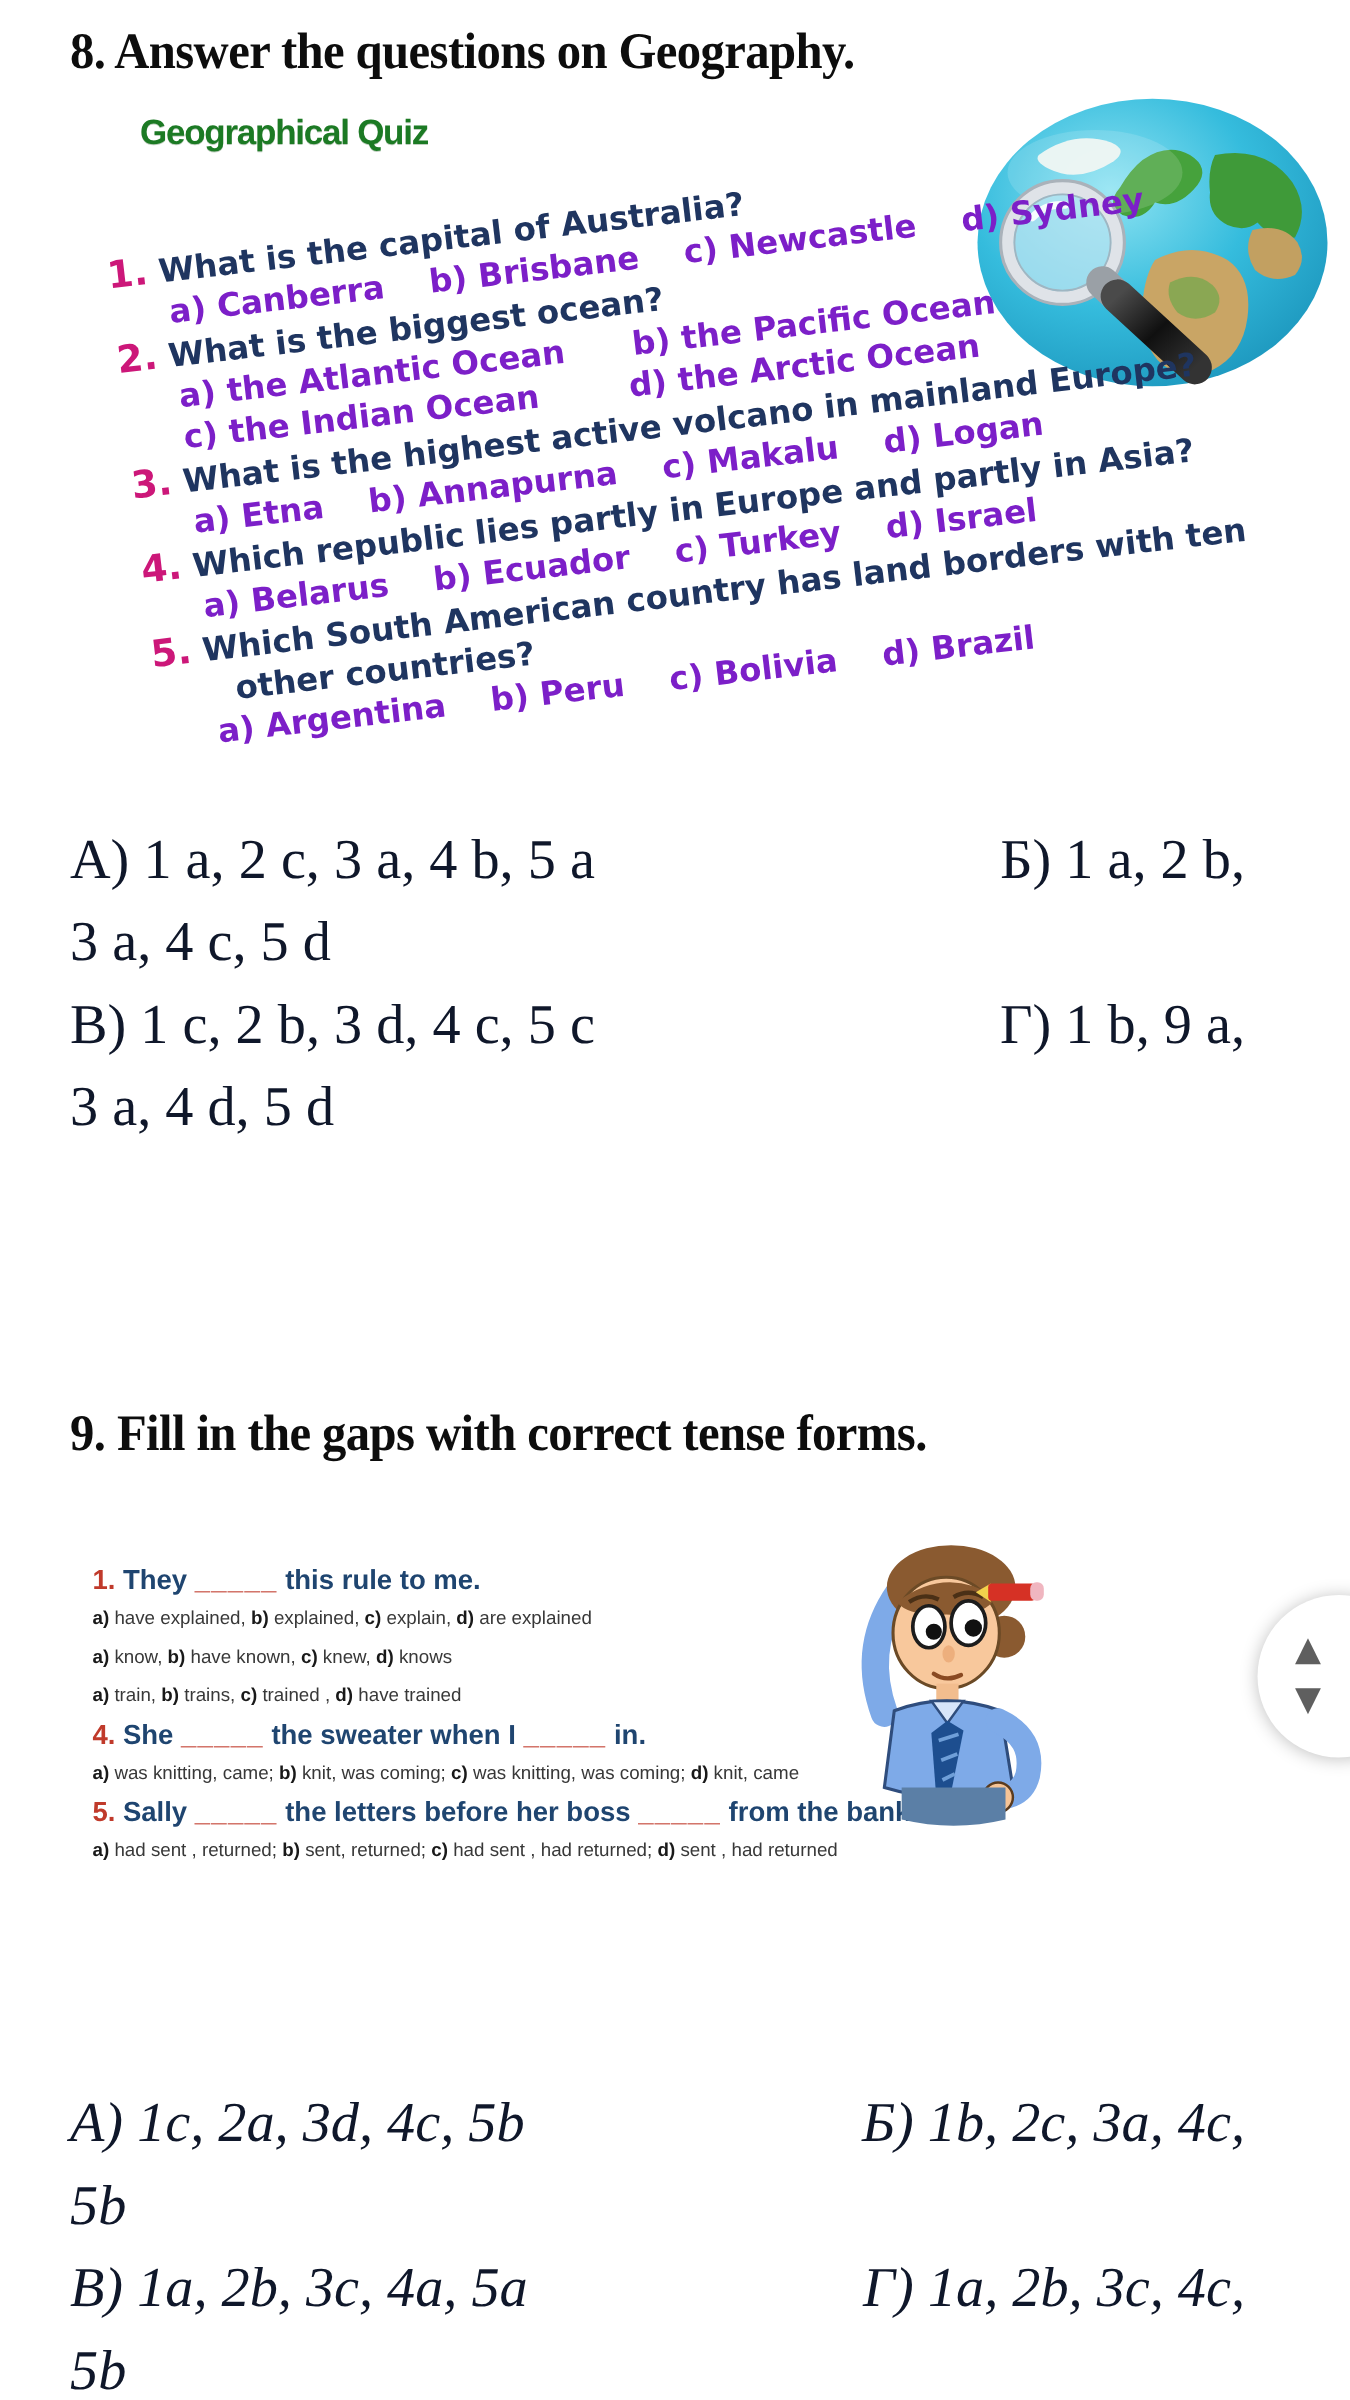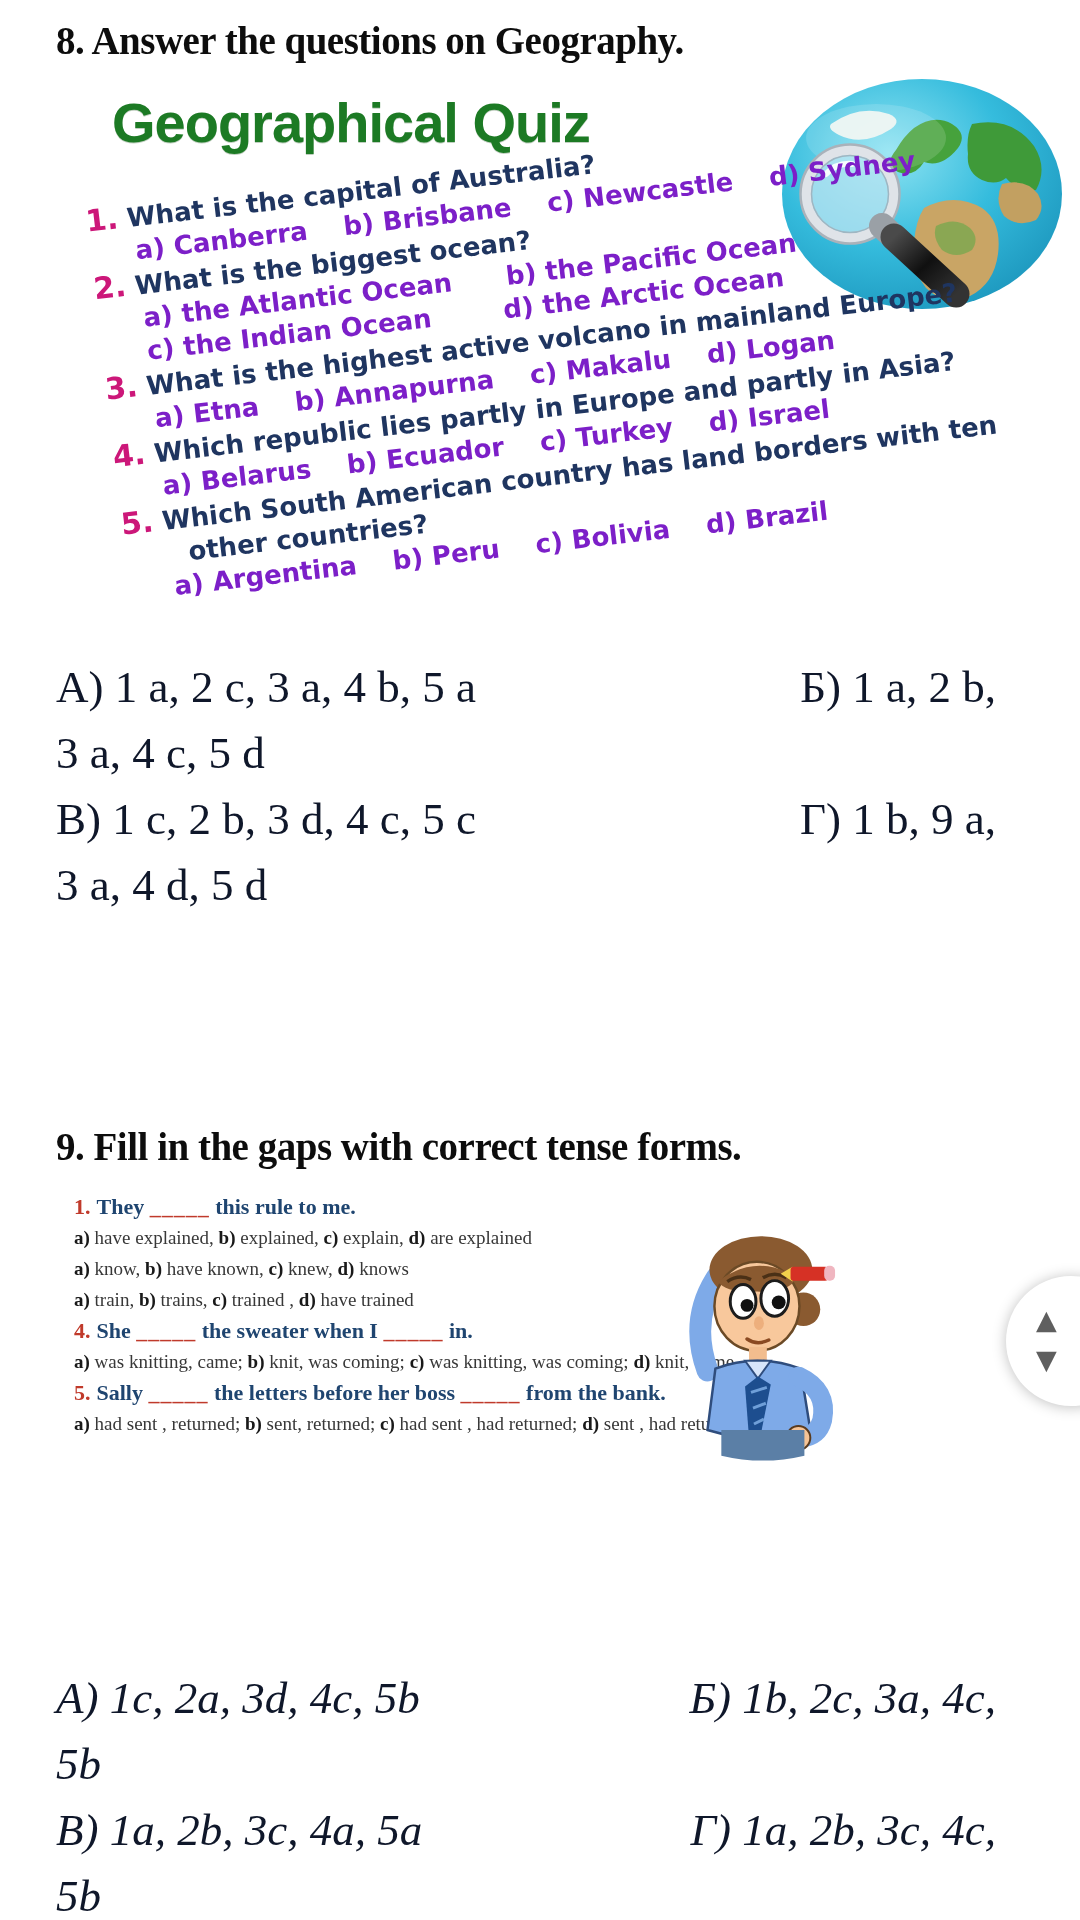--- a/index.html
+++ b/index.html
@@ -4,44 +4,44 @@
 <style>
   html,body{margin:0;padding:0;background:#fff;}
   .sheet{position:relative;width:1080px;height:1920px;background:#ffffff;overflow:hidden;
          font-family:"Liberation Serif",serif;}
   .h-title{position:absolute;left:56px;margin:0;font-size:41px;font-weight:700;color:#0d0d0d;
            letter-spacing:-0.5px;transform:scaleX(0.95);transform-origin:0 50%;white-space:pre;}
   #title8{top:16px;} #title9{top:1122px;}
 
   
   .quiz8-title{position:absolute;left:112px;top:90px;font-family:"Liberation Sans",sans-serif;
-        font-weight:700;font-size:56px;letter-spacing:-1px;color:var(--quiz-title-green,#1c7a24);
+        font-weight:700;font-size:28px;letter-spacing:-1px;color:var(--quiz-title-green,#1c7a24);
         text-shadow:0 1px 0 rgba(0,60,0,.25);}
   .quiz8-lines{position:absolute;left:84px;top:205px;width:960px;transform:rotate(-6.6deg);
         transform-origin:0 0;font-family:"DejaVu Sans",sans-serif;font-weight:700;}
   .q8-line{white-space:pre;line-height:33px;font-size:26px;}
   .q8-num{color:var(--quiz-num-magenta,#cc1779);font-size:30px;margin-right:9px;}
   .q8-q .q8-text,.q8-qc .q8-text{color:var(--quiz-question-navy,#1f3560);}
   .q8-a{padding-left:46px;} .q8-a .q8-text{color:var(--quiz-answer-purple,#7c1fc8);}
   .q8-qc{padding-left:64px;}
   .globe{position:absolute;left:776px;top:76px;width:292px;height:238px;}
 
   
   .opts{position:absolute;left:56px;width:940px;font-size:45px;color:#0f172a;}
   .opts8{top:654px;} .opts9{top:1665px;font-style:italic;}
   .opt-row{display:flex;justify-content:space-between;height:66px;line-height:66px;white-space:pre;}
 
   
-  .quiz9-lines{position:absolute;left:74px;top:1191px;width:960px;
-        font-family:Liberation Serif, serif;}
+  .quiz9-lines{position:absolute;left:74px;top:1248px;width:960px;
+        font-family:Liberation Sans, sans-serif;}
   .q9-q{font-size:22px;font-weight:700;color:var(--q9-question-navy,#1f4570);
         line-height:31px;height:31px;white-space:pre;}
   .q9-num{color:var(--q9-num-red,#c03a2b);margin-right:6px;}
   .q9-blank{color:var(--blank-red,#c03a2b);font-weight:700;letter-spacing:1px;}
-  .q9-a{font-size:19px;color:var(--q9-answer-dark,#383838);line-height:31px;height:31px;white-space:pre;}
+  .q9-a{font-size:15px;color:var(--q9-answer-dark,#383838);line-height:31px;height:31px;white-space:pre;}
   .q9-marker{font-weight:700;color:#191919;}
   .boy{position:absolute;left:662px;top:1210px;width:178px;height:254px;}
 
   
   .scroll-fab{position:absolute;left:1006px;top:1276px;width:130px;height:130px;border-radius:50%;
         background:#fff;box-shadow:0 1px 14px rgba(0,0,0,0.25);}
   .fab-arrows{position:absolute;left:30px;top:24px;display:flex;flex-direction:column;align-items:center;
         font-family:"DejaVu Sans",sans-serif;font-size:27px;color:var(--scroll-arrow-gray,#5f5f5f);
         line-height:40px;cursor:pointer;}
 </style>

